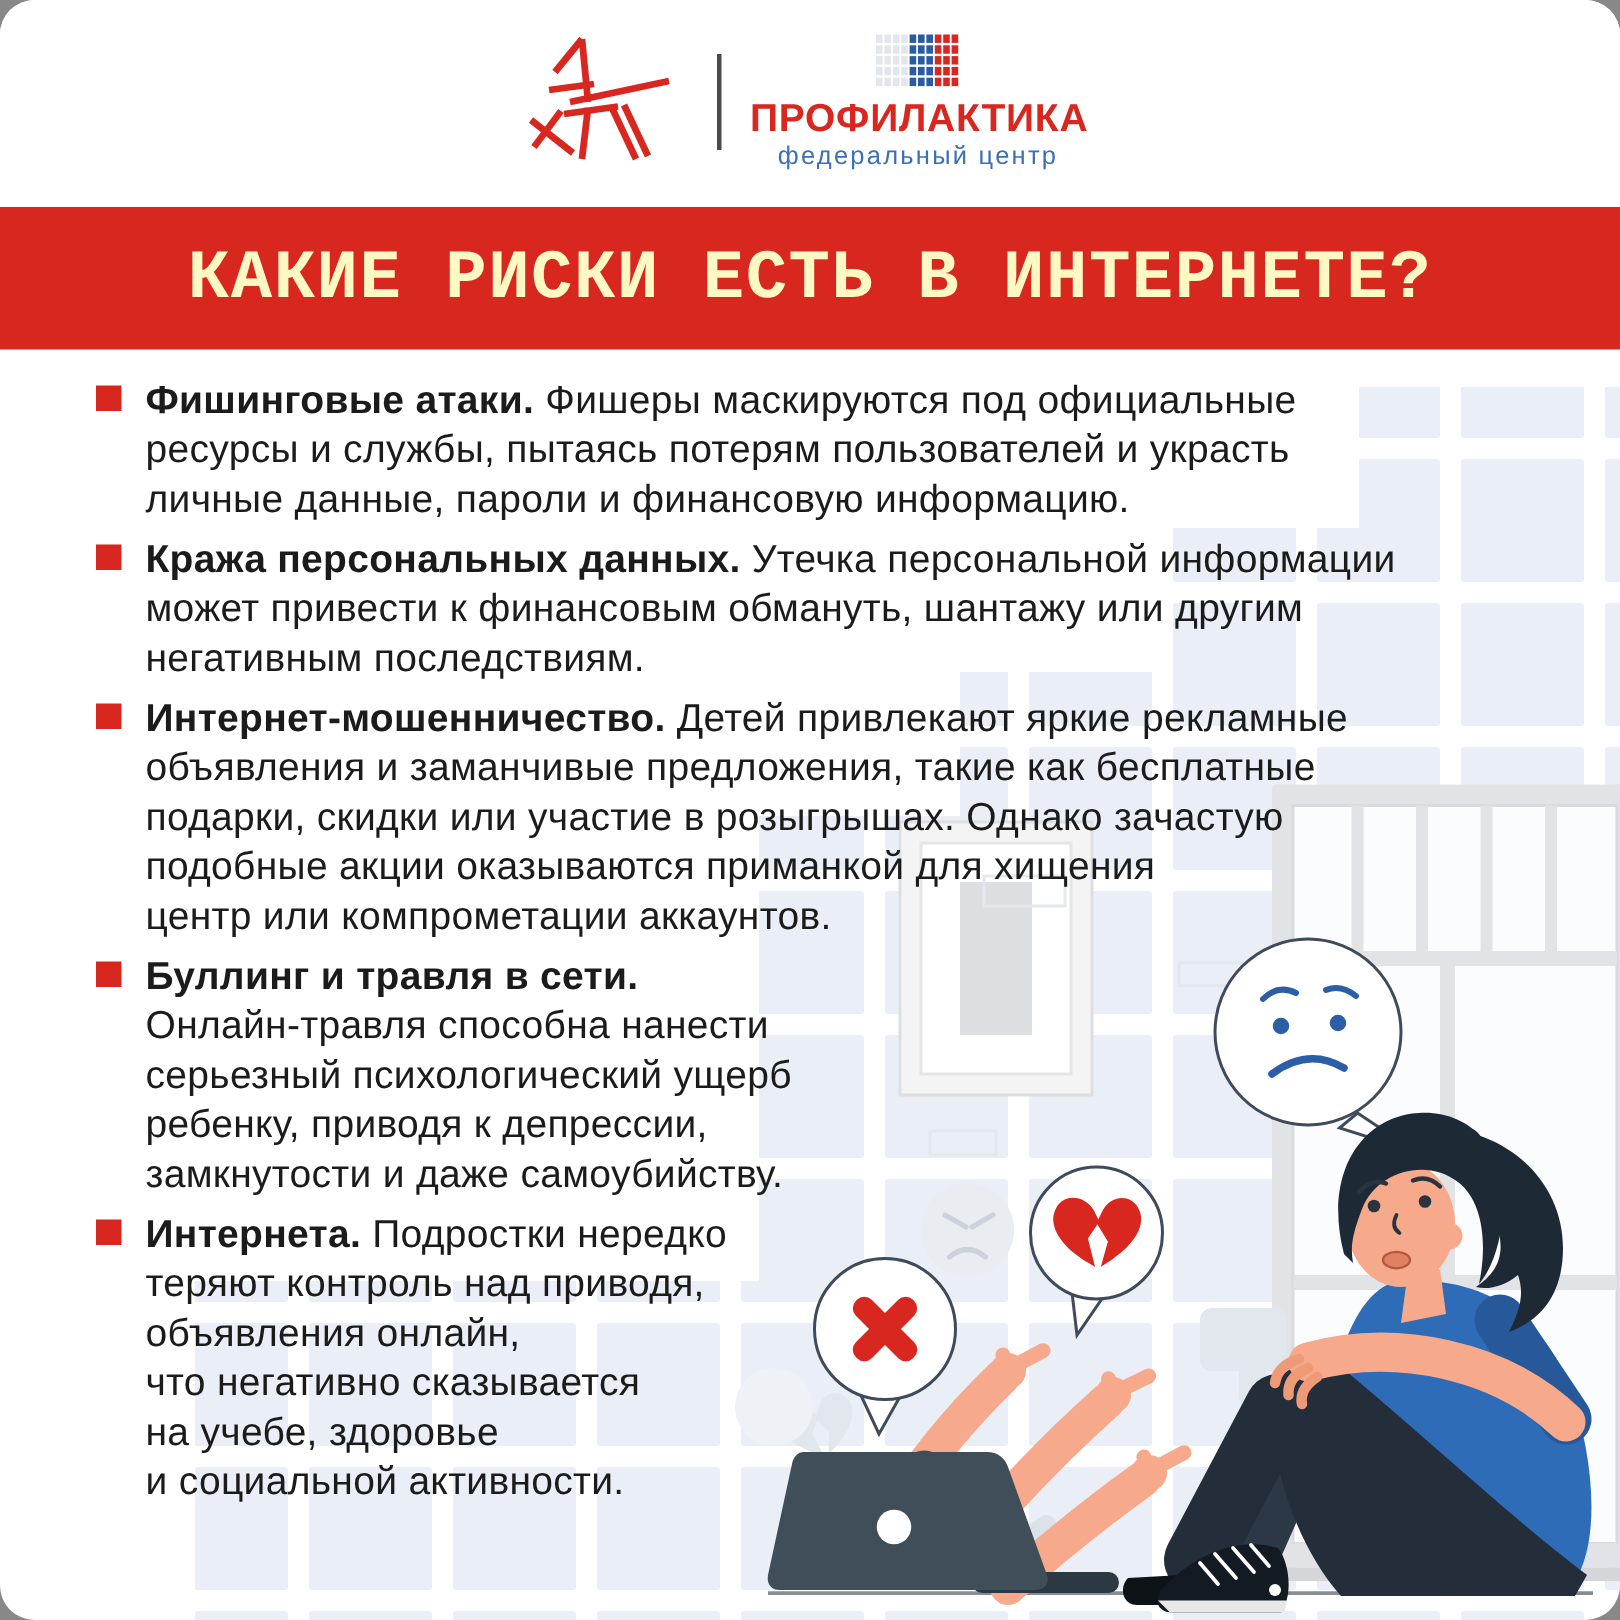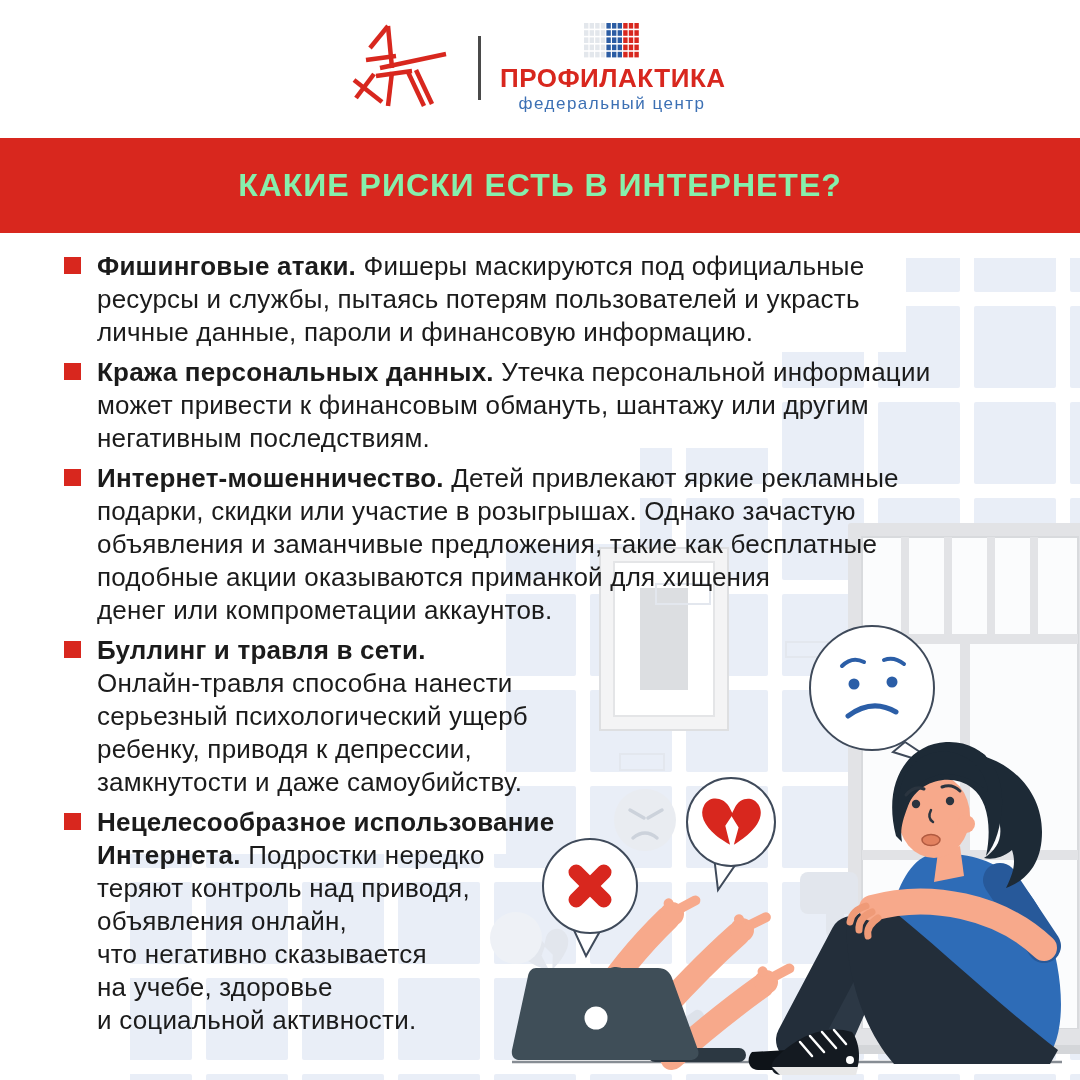--- a/index.html
+++ b/index.html
@@ -1,29 +1,29 @@
 <!DOCTYPE html>
 <html><head>
 <meta charset="utf-8">
 <style>
   html,body{margin:0;padding:0;background:#888;}
   .poster{position:relative;width:1080px;height:1080px;background:#ffffff;overflow:hidden;
-          font-family:"Liberation Sans",sans-serif;margin:0 auto;}
+          font-family:"Liberation Sans",sans-serif;margin:0 auto;border-radius:23px;}
   
   .header{position:absolute;top:0;left:0;width:1080px;height:138px;background:#fff;z-index:3;}
   .chair-logo{position:absolute;left:350px;top:18px;}
   .divider{position:absolute;left:478px;top:36px;width:3px;height:64px;background:#4a4a4a;}
   .brand{position:absolute;left:500px;top:22px;width:224px;text-align:center;}
   .brand-grid{display:block;margin:0 auto;}
   .brand-title{font-size:26px;font-weight:bold;letter-spacing:.5px;margin-top:3px;line-height:1.05;}
   .brand-subtitle{font-size:17px;letter-spacing:1.5px;margin-top:2px;}
   
   .banner{position:absolute;top:138px;left:0;width:1080px;height:95px;z-index:3;
           display:flex;align-items:center;justify-content:center;}
-  .banner-title{color:#86efac;font-weight:bold;font-size:32px;letter-spacing:1px;white-space:nowrap;}
+  .banner-title{color:#fef9c3;font-weight:bold;font-size:46px;letter-spacing:1px;white-space:nowrap;font-family:Liberation Mono, monospace;}
   
   .risks{position:absolute;left:64px;top:250px;z-index:2;}
   .bullet-item{display:flex;margin-bottom:7px;}
   .bullet-square{flex:0 0 17px;width:17px;height:17px;margin-top:7px;margin-right:16px;}
   .bullet-text{font-size:26px;line-height:33px;color:#1b1b1b;letter-spacing:.2px;}
   .bullet-line{white-space:nowrap;}
   .bullet-line b{font-weight:bold;text-align:center;}
   
   .illustration{position:absolute;inset:0;z-index:1;}
 </style>
@@ -295,40 +295,39 @@
         <div class="bullet-text">
           <div class="bullet-line"><b>Кража персональных данных.</b> Утечка персональной информации</div>
           <div class="bullet-line">может привести к финансовым обмануть, шантажу или другим</div>
           <div class="bullet-line">негативным последствиям.</div>
         </div>
       </div>
       <div class="bullet-item">
         <span class="bullet-square" style="background: rgb(216, 39, 30);"></span>
         <div class="bullet-text">
           <div class="bullet-line"><b>Интернет-мошенничество.</b> Детей привлекают яркие рекламные</div>
+          <div class="bullet-line">объявления и заманчивые предложения, такие как бесплатные</div>
           <div class="bullet-line">подарки, скидки или участие в розыгрышах. Однако зачастую</div>
-          <div class="bullet-line">объявления и заманчивые предложения, такие как бесплатные</div>
           <div class="bullet-line">подобные акции оказываются приманкой для хищения</div>
-          <div class="bullet-line">денег или компрометации аккаунтов.</div>
+          <div class="bullet-line">центр или компрометации аккаунтов.</div>
         </div>
       </div>
       <div class="bullet-item">
         <span class="bullet-square" style="background: rgb(216, 39, 30);"></span>
         <div class="bullet-text">
           <div class="bullet-line"><b>Буллинг и травля в сети.</b></div>
           <div class="bullet-line">Онлайн-травля способна нанести</div>
           <div class="bullet-line">серьезный психологический ущерб</div>
           <div class="bullet-line">ребенку, приводя к депрессии,</div>
           <div class="bullet-line">замкнутости и даже самоубийству.</div>
         </div>
       </div>
       <div class="bullet-item">
         <span class="bullet-square" style="background: rgb(216, 39, 30);"></span>
         <div class="bullet-text">
-          <div class="bullet-line"><b>Нецелесообразное использование</b></div>
           <div class="bullet-line"><b>Интернета.</b> Подростки нередко</div>
           <div class="bullet-line">теряют контроль над приводя,</div>
           <div class="bullet-line">объявления онлайн,</div>
           <div class="bullet-line">что негативно сказывается</div>
           <div class="bullet-line">на учебе, здоровье</div>
           <div class="bullet-line">и социальной активности.</div>
         </div>
       </div>
     </div>
 

